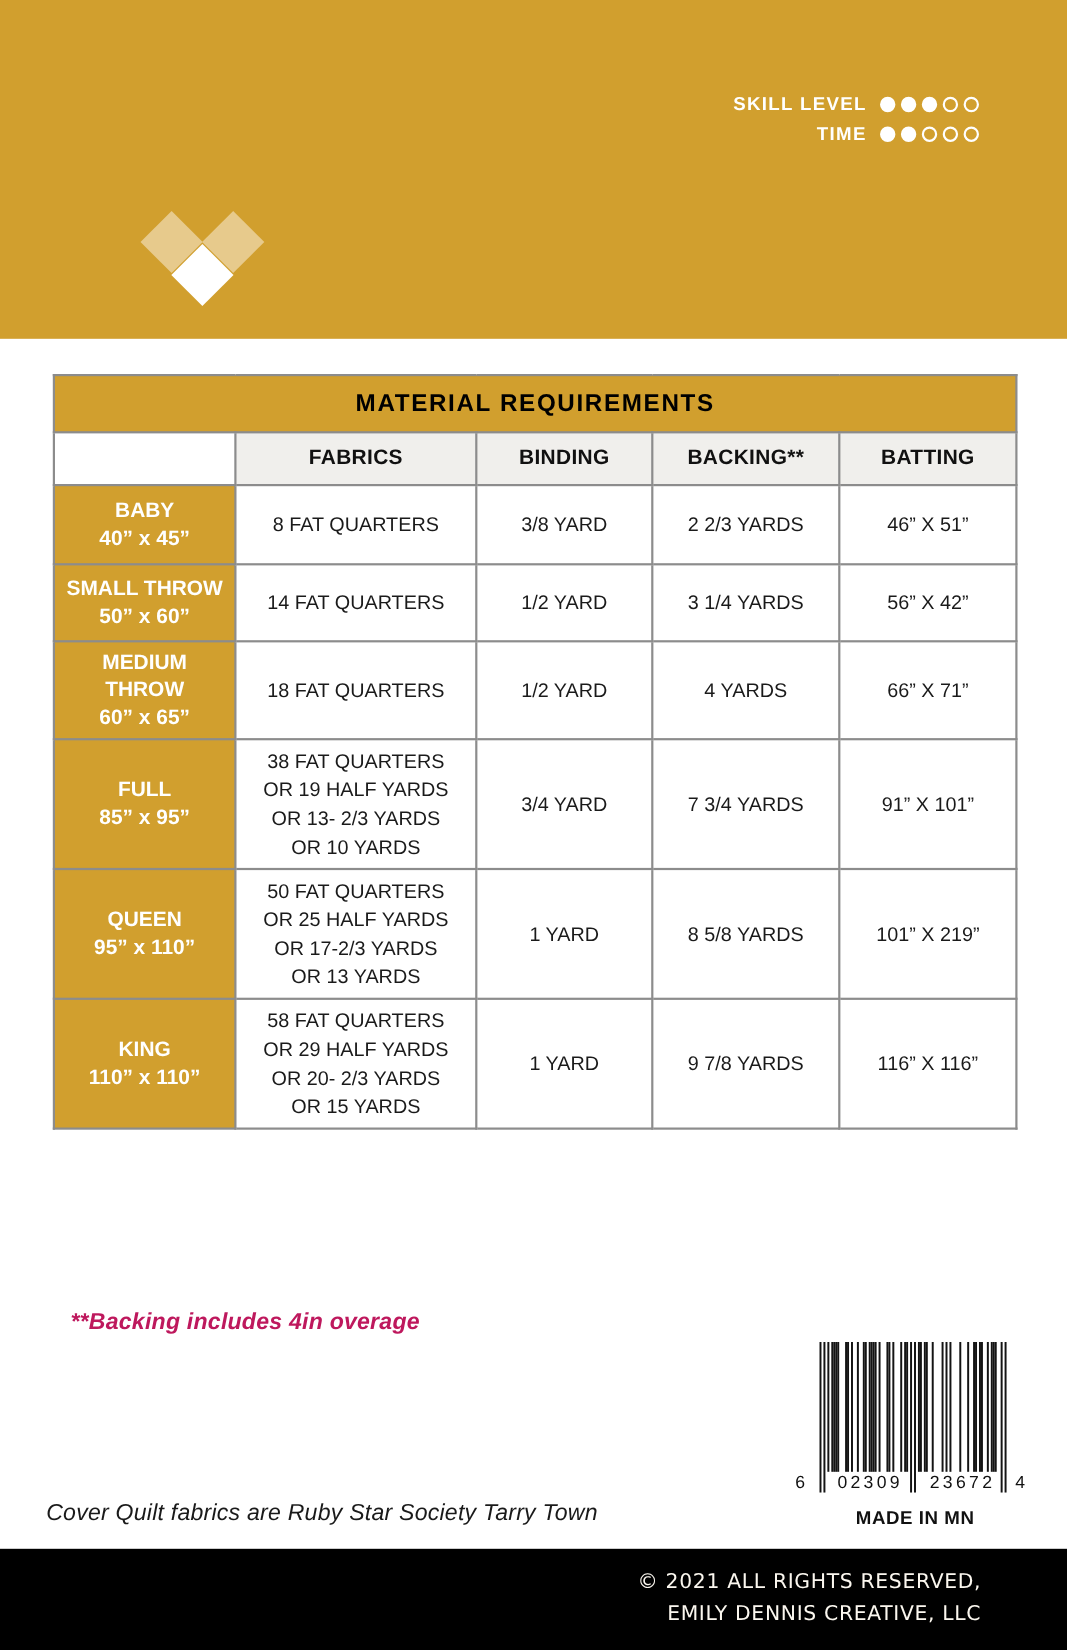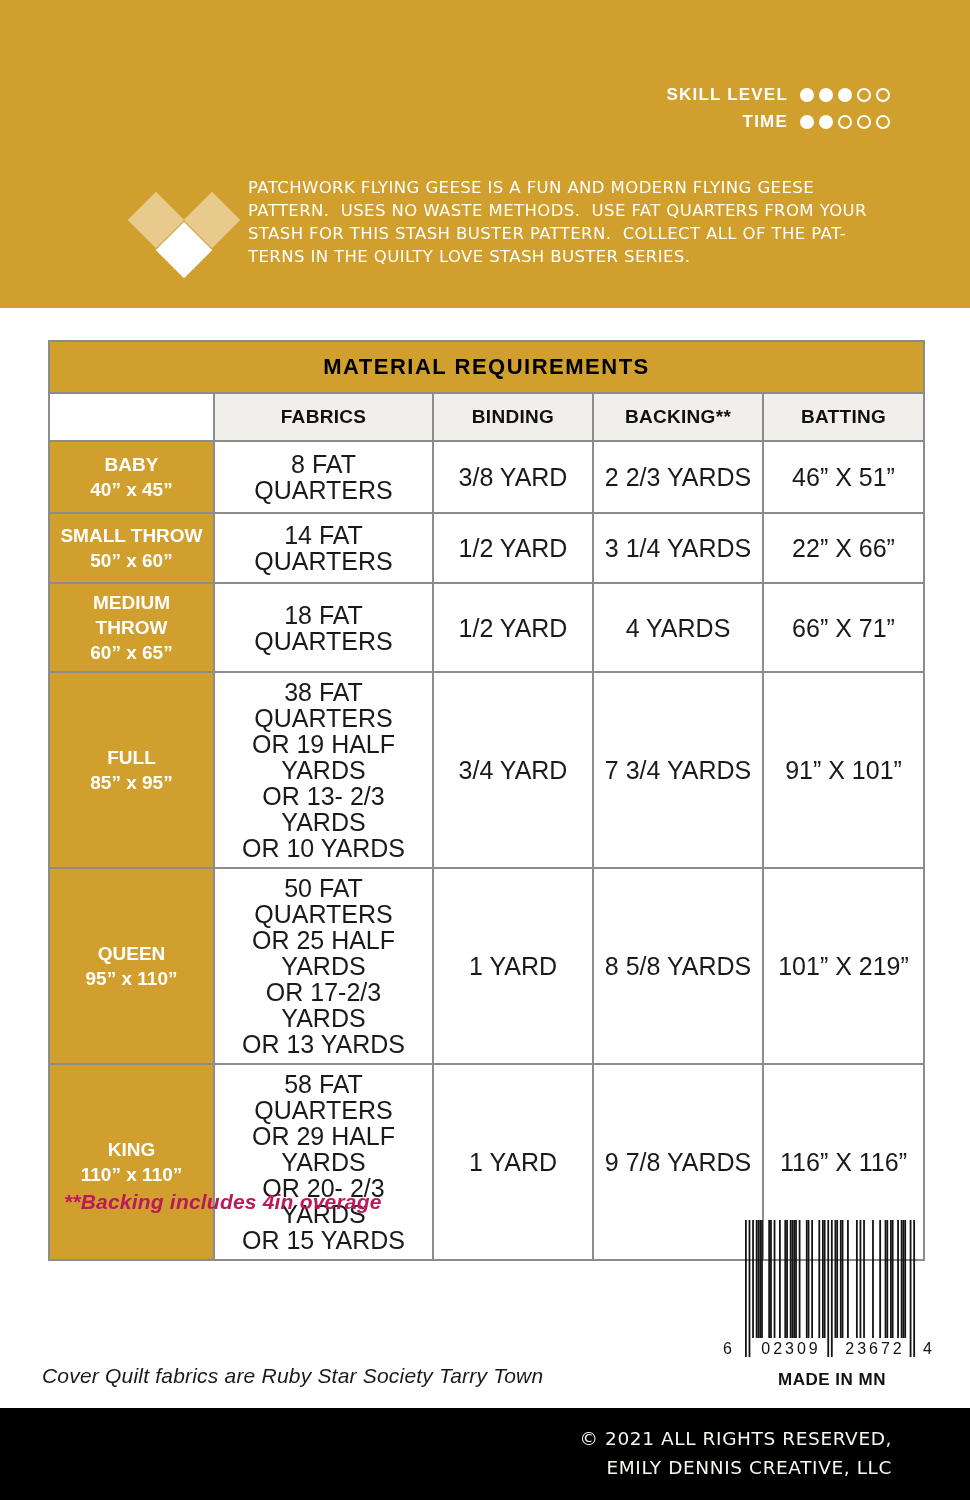--- a/index.html
+++ b/index.html
@@ -26,21 +26,21 @@
         letter-spacing:0.4px;white-space:pre-wrap;}
 
   
   table.mat{position:absolute;left:48px;top:340px;width:875px;border-collapse:collapse;table-layout:fixed;}
   table.mat th,table.mat td{border:2px solid #8c8c8c;padding:6px 10px;box-sizing:border-box;}
   tr.title-row th{background:#D19F2E;color:#000000;font-size:22px;font-weight:700;
                   letter-spacing:1.5px;text-align:center;height:52px;padding:0;}
   tr.head-row th{background:#F0EFEC;color:#111;font-size:19px;font-weight:700;text-align:center;height:48px;letter-spacing:0.3px;}
   tr.head-row th.corner{background:#ffffff;}
   th.lbl{background:#D19F2E;color:#ffffff;font-weight:700;font-size:19px;line-height:25px;text-align:center;}
-  td.val{background:#ffffff;text-align:center;font-size:25px;line-height:26px;white-space:pre-line;}
+  td.val{background:#ffffff;text-align:center;font-size:18px;line-height:26px;white-space:pre-line;}
   tr.r0{height:72px;} tr.r1{height:70px;} tr.r2{height:80px;padding-left:48px;} tr.r3{height:102px;}
   tr.r4{height:102px;} tr.r5{height:116px;} tr.r6{height:100px;} tr.r7{height:104px;}
 
   .footnote{position:absolute;left:64px;top:1190px;font-style:italic;font-weight:700;
             font-size:21px;letter-spacing:0.2px;color:#be185d;}
 
   
   .barcode{position:absolute;left:727px;top:1220px;width:210px;height:175px;}
   .barcode svg{position:absolute;left:8px;top:0;}
   .bc-digit{position:absolute;font-size:16px;color:#111;top:120px;}
@@ -87,24 +87,20 @@
           </span>
       </div>
     </div>
 
     <div class="heart">
       <span class="dmd l"></span>
       <span class="dmd r"></span>
       <span class="dmd w"></span>
     </div>
 
-    <div class="desc">PATCHWORK FLYING GEESE IS A FUN AND MODERN FLYING GEESE
-PATTERN.  USES NO WASTE METHODS.  USE FAT QUARTERS FROM YOUR
-STASH FOR THIS STASH BUSTER PATTERN.  COLLECT ALL OF THE PAT-
-TERNS IN THE QUILTY LOVE STASH BUSTER SERIES.</div>
   </div>
 
   <table class="mat">
     <colgroup>
         <col style="width:165px">
         <col style="width:219px">
         <col style="width:160px">
         <col style="width:170px">
         <col style="width:161px">
       </colgroup>
@@ -130,21 +126,21 @@
       <td class="val">46” X 51”</td>
     </tr>
     <tr class="r1">
       <th class="lbl">
             <div>SMALL THROW</div>
             <div>50” x 60”</div>
           </th>
       <td class="val">14 FAT QUARTERS</td>
       <td class="val">1/2 YARD</td>
       <td class="val">3 1/4 YARDS</td>
-      <td class="val">22” X 66”</td>
+      <td class="val">56” X 42”</td>
     </tr>
     <tr class="r2">
       <th class="lbl">
             <div>MEDIUM THROW</div>
             <div>60” x 65”</div>
           </th>
       <td class="val">18 FAT QUARTERS</td>
       <td class="val">1/2 YARD</td>
       <td class="val">4 YARDS</td>
       <td class="val">66” X 71”</td>

